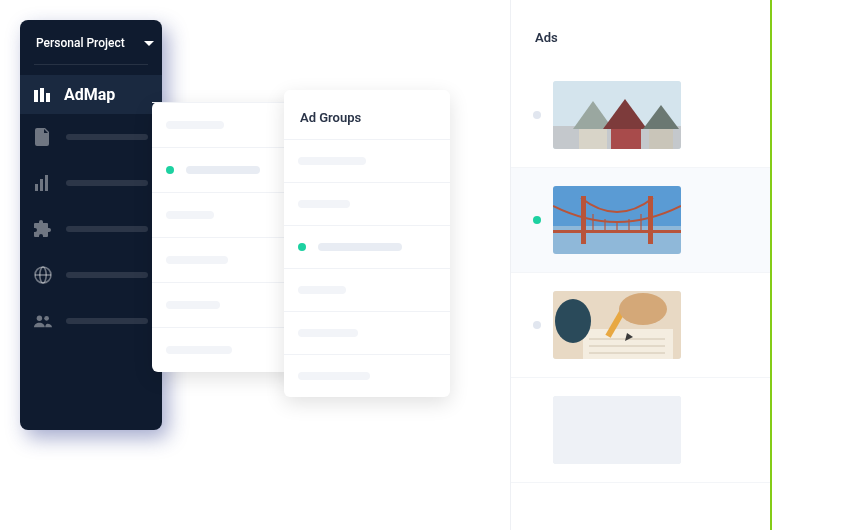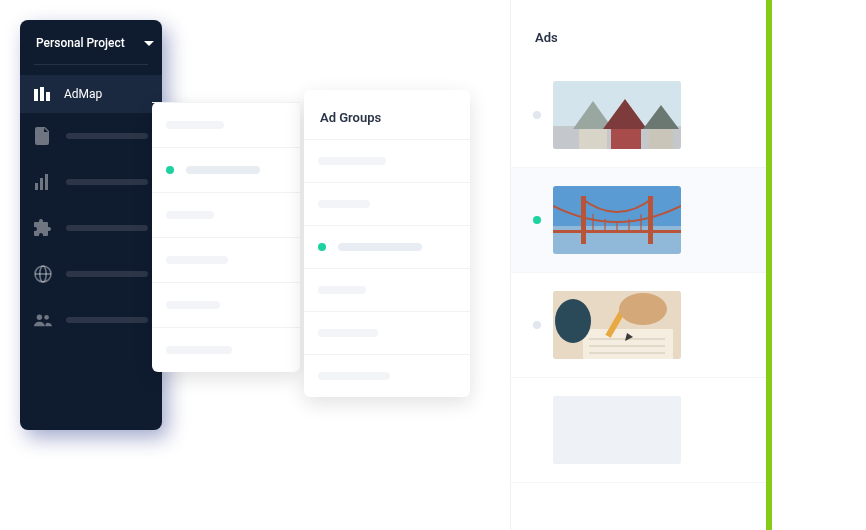--- a/index.html
+++ b/index.html
@@ -5,34 +5,34 @@
 *{box-sizing:border-box;margin:0;padding:0}
 body{font-family:-apple-system,BlinkMacSystemFont,"Segoe UI",Roboto,sans-serif;background:#fff;width:866px;height:530px;position:relative;overflow:hidden}
 .sidebar{position:absolute;left:20px;top:20px;width:142px;height:410px;background:#0f1b2f;border-radius:8px;box-shadow:6px 8px 20px rgba(29,45,133,0.4);z-index:1}
 .project-selector{display:flex;align-items:center;justify-content:space-between;padding:16px 8px 10px 16px;color:#fff;font-size:12px;font-weight:500;cursor:pointer}
 .project-selector .chevron{width:0;height:0;border-left:5px solid transparent;border-right:5px solid transparent;border-top:5px solid #fff}
 .sidebar-divider{height:1px;background:rgba(255,255,255,0.1);margin:4px 14px 10px 14px}
 .nav-item{display:flex;align-items:center;padding:10px 14px;color:rgba(255,255,255,0.4);cursor:pointer}
 .nav-item.active{background:#1a2940;color:#fff}
 .nav-item.active .nav-label{color:#fff}
 .nav-icon{width:18px;height:18px;flex-shrink:0;margin-right:12px;display:flex;align-items:center;justify-content:center}
-.nav-label{font-size:12px;font-weight:400}
+.nav-label{font-size:16px;font-weight:700}
 .nav-skeleton{height:6px;background:rgba(255,255,255,0.12);border-radius:3px;flex:1;margin-left:2px}
 .nav-item-icon-only{padding:14px 14px}
 .panel{position:absolute;background:#fff;border-radius:6px;box-shadow:0 6px 20px rgba(0,0,0,0.12)}
 .campaigns-panel{left:152px;top:102px;width:148px;z-index:2}
-.adgroups-panel{left:304px;top:90px;width:166px;z-index:3}
+.adgroups-panel{left:284px;top:90px;width:166px;z-index:3}
 .panel-header{padding:20px 16px 14px 16px;font-size:13px;font-weight:600;color:#2a3448}
 .panel-row{display:flex;align-items:center;padding:16px 14px;border-top:1px solid #f0f2f6}
 .dot{width:8px;height:8px;border-radius:50%;flex-shrink:0;margin-right:12px}
 .dot.green{background:#1dd1a1}
 .dot.gray{background:#e1e6ef}
 .skeleton{height:8px;border-radius:4px;background:#e8ecf3}
 .skeleton.light{background:#f2f4f8}
-.ads-panel{position:absolute;left:510px;top:0;width:262px;height:530px;background:#fff;border-left:1px solid #eef0f4;border-right:6px solid #84cc16}
+.ads-panel{position:absolute;left:510px;top:0;width:262px;height:530px;background:#fff;border-left:1px solid #eef0f4;border-right:2px solid #84cc16}
 .ads-header{padding:30px 24px 18px 24px;font-size:13px;font-weight:600;color:#2a3448}
 .ad-row{display:flex;align-items:center;padding:18px 22px;border-bottom:1px solid #f3f5f8}
 .ad-row.selected{background:#f8fafd}
 .thumb{width:128px;height:68px;border-radius:3px;background:#e8ecf3;overflow:hidden;flex-shrink:0;position:relative}
 .campaigns-panel .panel-row{padding:18px 14px}
 .adgroups-panel .panel-row{padding:17px 14px}
 </style>
 </head>
 <body>
 

